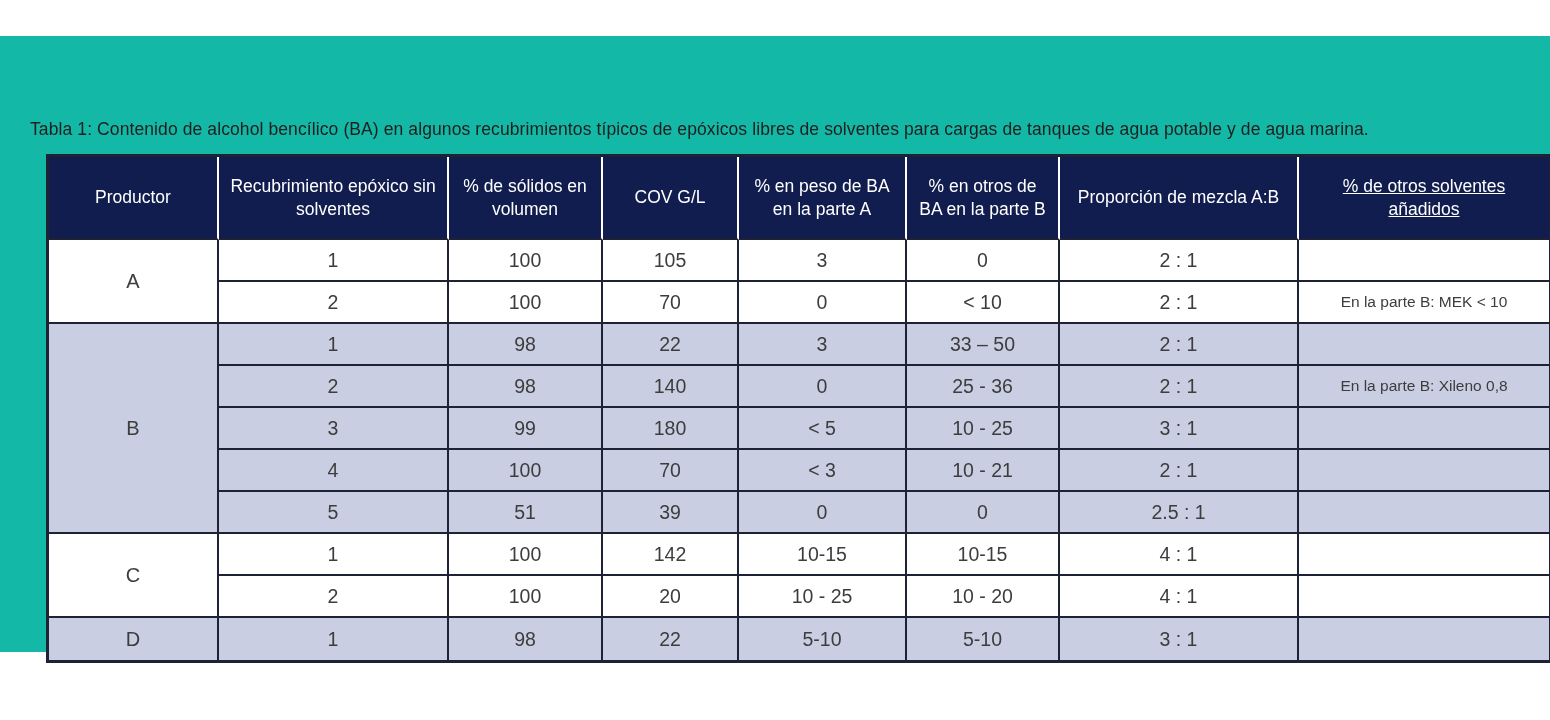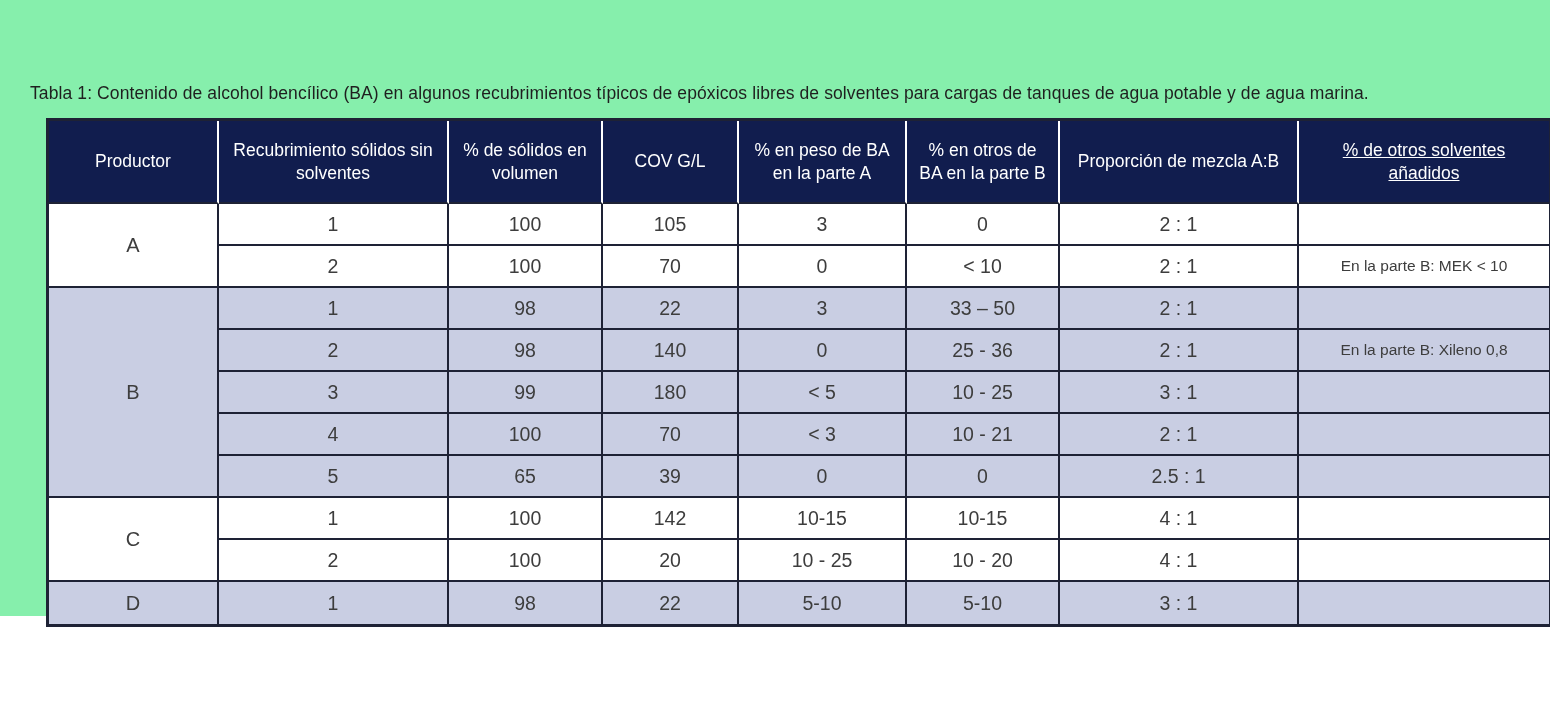--- a/index.html
+++ b/index.html
@@ -9,21 +9,21 @@
     --row-bg:#ffffff;
     --border:#1e2235;
     --text:#3d3d3d;
     --title-text:#1f1f1f;
   }
   html,body{margin:0;padding:0;background:#ffffff;}
   body{
     width:1550px;height:720px;overflow:hidden;
     font-family:"Liberation Sans", sans-serif;
   }
-  .page{position:relative;width:1550px;height:616px;background:#86efac;}
+  .page{position:relative;width:1550px;height:616px;background:#14b8a6;margin-top:36px;}
   .caption{
     position:absolute;left:30px;top:83px;width:1500px;
     font-size:17.5px;color:var(--title-text);letter-spacing:0.1px;
     white-space:nowrap;
   }
   table.data-table{
     position:absolute;left:46px;top:118px;width:1500px;
     border-collapse:separate;border-spacing:0;
     border:3px solid var(--border);
     table-layout:fixed;
@@ -63,21 +63,21 @@
         <col style="width: 154px;">
         <col style="width: 136px;">
         <col style="width: 168px;">
         <col style="width: 153px;">
         <col style="width: 239px;">
         <col style="width: 250px;">
       </colgroup>
     <thead>
       <tr id="header-row">
           <th>Productor</th>
-          <th>Recubrimiento sólidos sin solventes</th>
+          <th>Recubrimiento epóxico sin solventes</th>
           <th>% de sólidos en volumen</th>
           <th>COV G/L</th>
           <th>% en peso de BA en la parte A</th>
           <th>% en otros de BA en la parte B</th>
           <th>Proporción de mezcla A:B</th>
           <th>% de otros solventes añadidos</th>
         </tr>
     </thead>
     <tbody id="table-body">
         <tr>
@@ -131,21 +131,21 @@
           <td class="banded value">4</td>
           <td class="banded value">100</td>
           <td class="banded value">70</td>
           <td class="banded value">&lt; 3</td>
           <td class="banded value">10 - 21</td>
           <td class="banded value">2 : 1</td>
           <td class="banded note"></td>
         </tr>
         <tr>
           <td class="banded value">5</td>
-          <td class="banded value">65</td>
+          <td class="banded value">51</td>
           <td class="banded value">39</td>
           <td class="banded value">0</td>
           <td class="banded value">0</td>
           <td class="banded value">2.5 : 1</td>
           <td class="banded note"></td>
         </tr>
         <tr>
           <td rowspan="2" class="producer">C</td>
           <td class="value">1</td>
           <td class="value">100</td>

